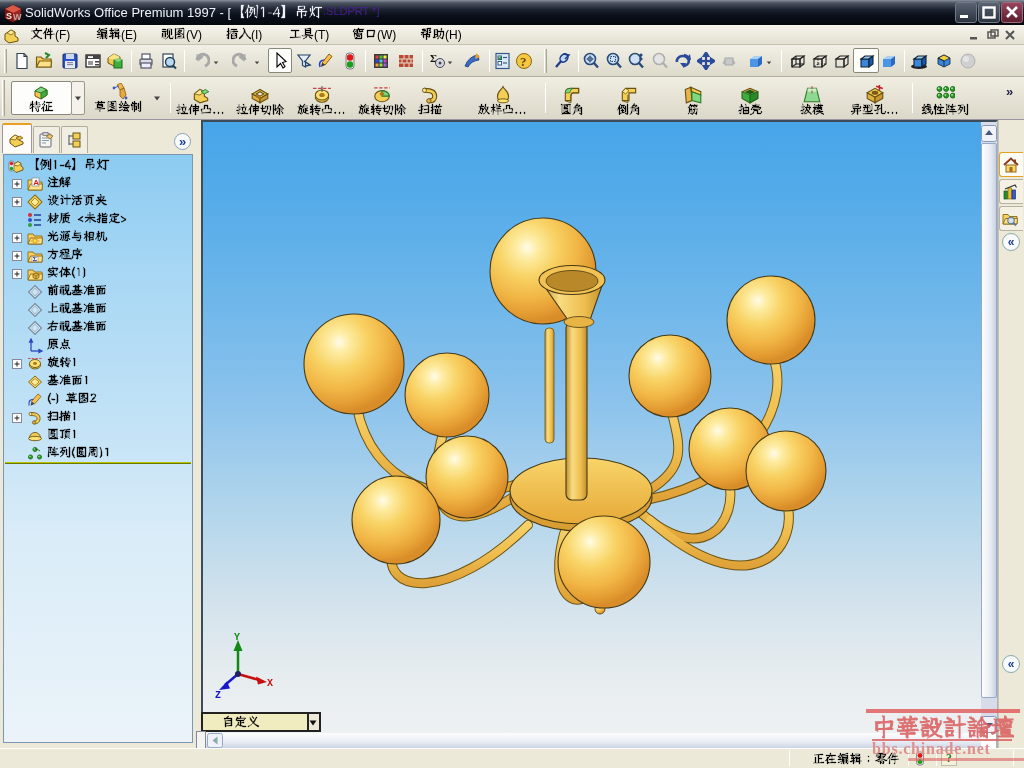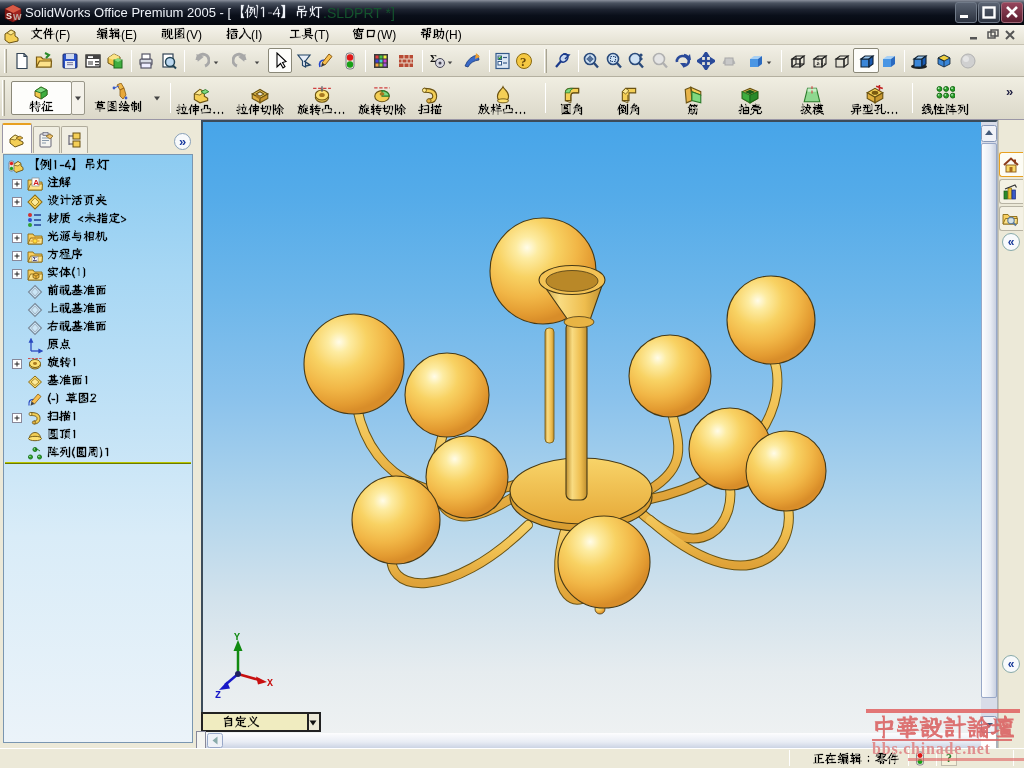--- a/index.html
+++ b/index.html
@@ -7,25 +7,25 @@
 .grip{position:absolute;top:49px;width:3px;height:24px;border-left:1px solid #fff;border-right:1px solid #a8a494;background:#d8d5c5}
 </style></head><body>
 <div class="abs" style="left:0;top:0;width:1024px;height:25px;background:linear-gradient(180deg,#8a909c 0%,#4a5260 12%,#1d2330 38%,#0a0f1a 62%,#05080e 100%)"></div>
 <svg class="abs" style="left:3px;top:3px" width="20" height="20">
 <polygon points="2,6 10,2 18,6 18,15 10,19 2,15" fill="#a02420" stroke="#5a0e0e" stroke-width="0.5"></polygon>
 <polygon points="2,6 10,2 18,6 10,10" fill="#d85a46"></polygon>
 <polygon points="2,6 10,10 10,19 2,15" fill="#7a1412"></polygon>
 <text x="3" y="16" font-size="9" font-weight="bold" fill="#f0e8e0" font-family="Liberation Sans">S</text>
 <text x="10" y="17" font-size="9" font-weight="bold" fill="#b8a8a0" font-family="Liberation Sans">W</text>
 </svg>
-<div class="abs" style="left:25px;top:5px;color:#eef2f8;font-size:13px">SolidWorks Office Premium 2005 - [</div>
+<div class="abs" style="left:25px;top:5px;color:#eef2f8;font-size:13px">SolidWorks Office Premium 1997 - [</div>
 <svg class="abs" style="left:231px;top:4px" width="93" height="19">
     <path d="M10 14H13Q13 13 12 12Q12 11 12 10Q11 9 11 8Q11 7 12 5Q12 2 13 1H10Z M23 5 23 9Q23 9 23 10Q23 10 23 10Q23 10 23 10Q23 10 23 10Q24 11 24 11Q24 11 24 11Q24 11 24 11Q24 10 24 10L24 4Q24 4 24 4Q24 4 24 4Q23 4 23 4Q23 4 23 4L23 4Q23 4 23 5ZM20 6 22 6Q21 7 21 8Q21 8 21 9L21 9Q20 8 20 8Q20 8 20 8Q20 8 20 8Q20 8 19 8Q19 8 19 8Q19 8 19 8Q20 9 20 10Q20 10 19 11Q19 12 18 13Q18 13 18 13Q18 13 18 13Q18 13 18 13Q19 13 19 12Q20 12 20 11Q21 10 21 9Q22 8 22 6Q22 6 23 6Q23 6 23 6Q23 6 22 6Q22 5 22 5Q22 5 22 5Q22 5 22 5L20 6Q20 5 21 5Q21 4 21 4L23 3Q23 3 23 3Q23 3 23 3Q23 3 23 3Q23 3 22 3Q22 3 22 3Q22 3 22 3Q22 3 22 3L19 3Q19 3 19 3Q19 3 19 3Q19 3 19 3Q18 3 18 3Q18 3 18 3Q18 3 18 3Q18 3 18 3Q18 3 18 3Q18 3 18 3Q19 4 19 4Q19 4 19 4Q19 4 19 4L20 4Q20 4 19 5Q19 6 19 7Q18 8 18 9Q18 9 18 9Q18 9 18 9Q18 9 18 9Q19 8 19 8Q20 7 20 6ZM16 13V13Q16 13 16 14Q17 14 17 14Q17 14 17 13L17 5Q17 4 18 3Q18 3 18 2Q18 2 18 2Q18 2 18 2Q18 1 18 1Q18 1 17 1Q17 1 17 1Q17 2 17 2Q17 2 17 2Q17 4 16 5Q15 7 15 8Q14 8 14 9Q14 9 15 9Q15 9 15 9Q15 8 15 8Q16 7 16 6L16 12Q16 12 16 12Q16 13 16 13ZM26 2 26 13Q25 13 25 12Q24 12 24 12Q24 12 23 12Q23 12 23 12Q23 12 24 12Q24 12 24 13Q24 13 25 13Q25 14 25 14Q26 14 26 14Q26 14 26 14Q26 14 26 14Q26 13 26 13Q26 13 26 13Q26 13 26 12L27 2Q27 1 26 1Q26 1 26 1Q26 1 25 1Q25 1 25 1Q25 1 25 1Q25 2 26 2Q26 2 26 2Z M33 13Q33 13 33 13Q32 13 32 13Q32 12 32 12L32 11V4Q31 4 31 4Q31 5 30 5Q30 5 30 4Q30 4 30 4Q30 4 30 4Q31 3 32 3Q32 3 32 3Q32 3 33 3Q33 3 33 3Q33 3 33 4Q33 4 33 4V11Z M37 9Q37 9 37 9Q37 9 37 9Q37 9 37 9Q37 9 38 9H40Q40 9 41 9H41Q41 9 41 9Q41 9 41 9Q41 9 41 9L40 9H38Q37 9 37 9Z M48 13Q48 13 47 13Q47 13 47 13Q47 12 47 12L47 11V10L43 10Q43 10 43 11Q43 11 43 11Q42 11 42 10Q42 10 42 10Q42 10 42 10Q42 9 42 9Q43 9 43 9Q45 5 46 4Q46 3 46 3Q46 3 46 3Q47 3 47 3Q47 3 47 3Q47 3 47 3L47 4Q44 8 43 10L47 9V7L47 5Q47 5 47 5Q47 5 47 5Q48 5 48 5L48 7V9L48 9Q48 9 48 9Q49 9 49 9Q49 9 49 10Q49 10 49 10Q49 10 49 10L48 10L48 10V11Z M50 14H54V1H50Q51 2 51 2Q52 3 52 4Q52 5 52 7Q52 8 52 9Q52 12 50 14Z M73 2 73 5 68 5 68 3ZM75 11V11L75 8Q75 8 76 8Q76 8 76 7Q76 7 75 7Q75 7 75 7Q75 7 75 7Q75 7 75 7Q75 7 75 7L71 7V6L74 5Q74 5 74 5Q74 5 74 5Q74 5 74 5L74 2Q74 2 74 2Q74 2 74 2Q74 2 74 2Q74 2 74 2H74L68 2Q67 2 67 2Q67 2 67 2Q67 2 67 2Q67 2 67 2Q67 3 67 3L67 5Q67 5 67 5Q67 5 67 5Q67 5 67 5Q67 5 67 6V6Q67 6 67 6Q67 6 68 6Q68 6 68 6Q68 6 68 6V6L68 6L70 6V7L67 7Q66 7 66 7Q66 7 66 7Q66 7 66 7Q66 7 66 7Q66 8 66 8Q66 8 66 8L66 11V11Q66 11 66 11Q66 11 66 12Q66 12 66 12Q66 12 66 12Q66 12 66 12Q66 12 66 12Q67 12 67 12Q67 12 67 12Q67 12 67 12V12L67 8L70 8V12Q70 13 70 13Q70 13 70 13Q70 13 70 13Q70 13 70 13Q70 14 70 14Q70 14 70 14Q71 14 71 14Q71 14 71 14V8L75 8L74 11Q74 11 73 11Q73 11 72 11Q72 11 72 11Q72 11 73 11Q73 11 73 11Q73 12 74 12Q74 12 74 12Q75 12 75 12Q75 12 75 12Q75 12 75 11Q75 11 75 11Q75 11 75 11Z M80 7Q80 7 80 7Q80 7 80 6Q80 5 80 5Q80 4 79 4Q79 4 79 4Q79 4 79 5Q79 5 79 5Q79 5 79 5Q79 5 79 5Q79 5 79 6Q79 7 79 7Q80 8 80 8Q80 8 80 8Q80 8 80 7ZM87 4 87 13Q87 12 86 12Q86 12 86 12Q85 12 85 12Q85 12 85 12Q85 12 85 12Q85 12 86 13Q86 13 87 13Q87 13 87 14Q88 14 88 14Q88 14 88 14Q88 13 88 13Q88 13 88 13Q88 13 88 13L88 4L91 4Q91 4 91 4Q91 4 91 4Q91 3 91 3Q91 3 91 3Q91 3 91 3Q91 3 91 3Q90 3 90 3Q90 3 90 3L85 3H85Q84 3 84 3Q84 3 84 3Q84 3 84 3V3Q84 4 84 4Q85 4 85 4Q85 4 85 4Q85 4 85 4ZM81 3 81 7Q81 9 80 10Q80 12 79 13Q78 13 78 13Q78 13 78 13Q79 13 79 13Q79 13 80 12Q80 12 81 11Q81 10 82 9Q82 10 83 12Q83 12 83 12Q84 12 84 12Q84 12 84 11Q84 11 84 11Q84 11 83 10Q83 10 83 9Q82 9 82 8Q82 8 82 7Q83 6 83 6Q84 5 84 5Q84 5 84 5Q84 5 84 4Q84 4 84 4Q84 4 83 4Q83 4 83 4Q83 4 83 4Q83 5 83 5Q83 5 82 6L82 2Q82 2 82 2Q82 2 81 2Q81 2 81 2Q81 2 81 2Q81 2 81 2Q81 2 81 3Z" fill="#eef2f8" stroke="#eef2f8" stroke-width="0.3"></path>
   </svg>
-<div class="abs" id="title2" style="left:323px;top:5px;color:#14532d;font-size:14px">.SLDPRT *]</div>
+<div class="abs" id="title2" style="left:323px;top:5px;color:#4c1d95;font-size:11px">.SLDPRT *]</div>
 <div class="abs" style="left:955px;top:2px;width:22px;height:21px;border:1px solid #707a88;border-radius:3px;background:linear-gradient(180deg,#5a6372,#2c3340)"><svg width="20" height="19">
       <rect x="4" y="12" width="8" height="3" fill="#fff"></rect>
     </svg></div>
 <div class="abs" style="left:978px;top:2px;width:22px;height:21px;border:1px solid #707a88;border-radius:3px;background:linear-gradient(180deg,#5a6372,#2c3340)"><svg width="20" height="19">
       <rect x="4.5" y="4.5" width="11" height="10" fill="none" stroke="#fff" stroke-width="2.4"></rect>
     </svg></div>
 <div class="abs" style="left:1001px;top:2px;width:22px;height:21px;border:1px solid #a06a78;border-radius:3px;background:linear-gradient(180deg,#96455c,#5d1f30)"><svg width="20" height="19">
       <path d="M5 4 L15 14 M15 4 L5 14" stroke="#fff" stroke-width="2.6"></path>
     </svg></div>
 <div class="abs" style="left:0;top:25px;width:1024px;height:20px;background:linear-gradient(180deg,#f6f4ec,#e4e1d2);border-bottom:1px solid #c6c2b2"></div>

